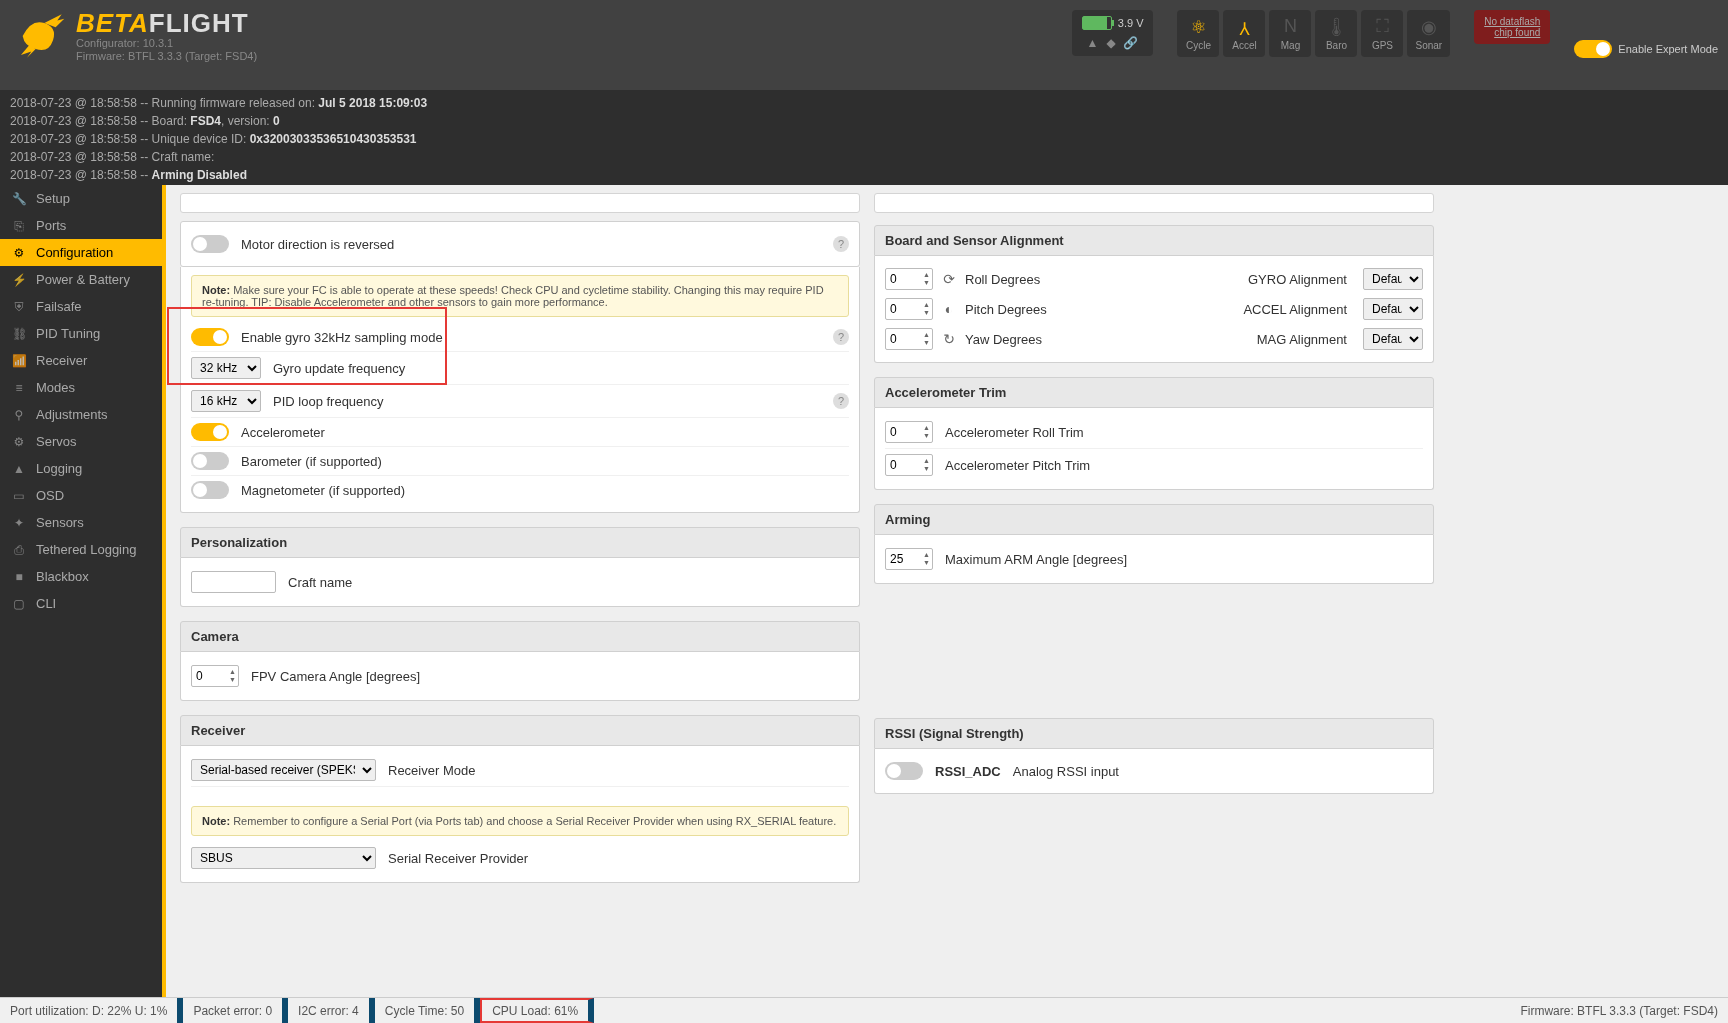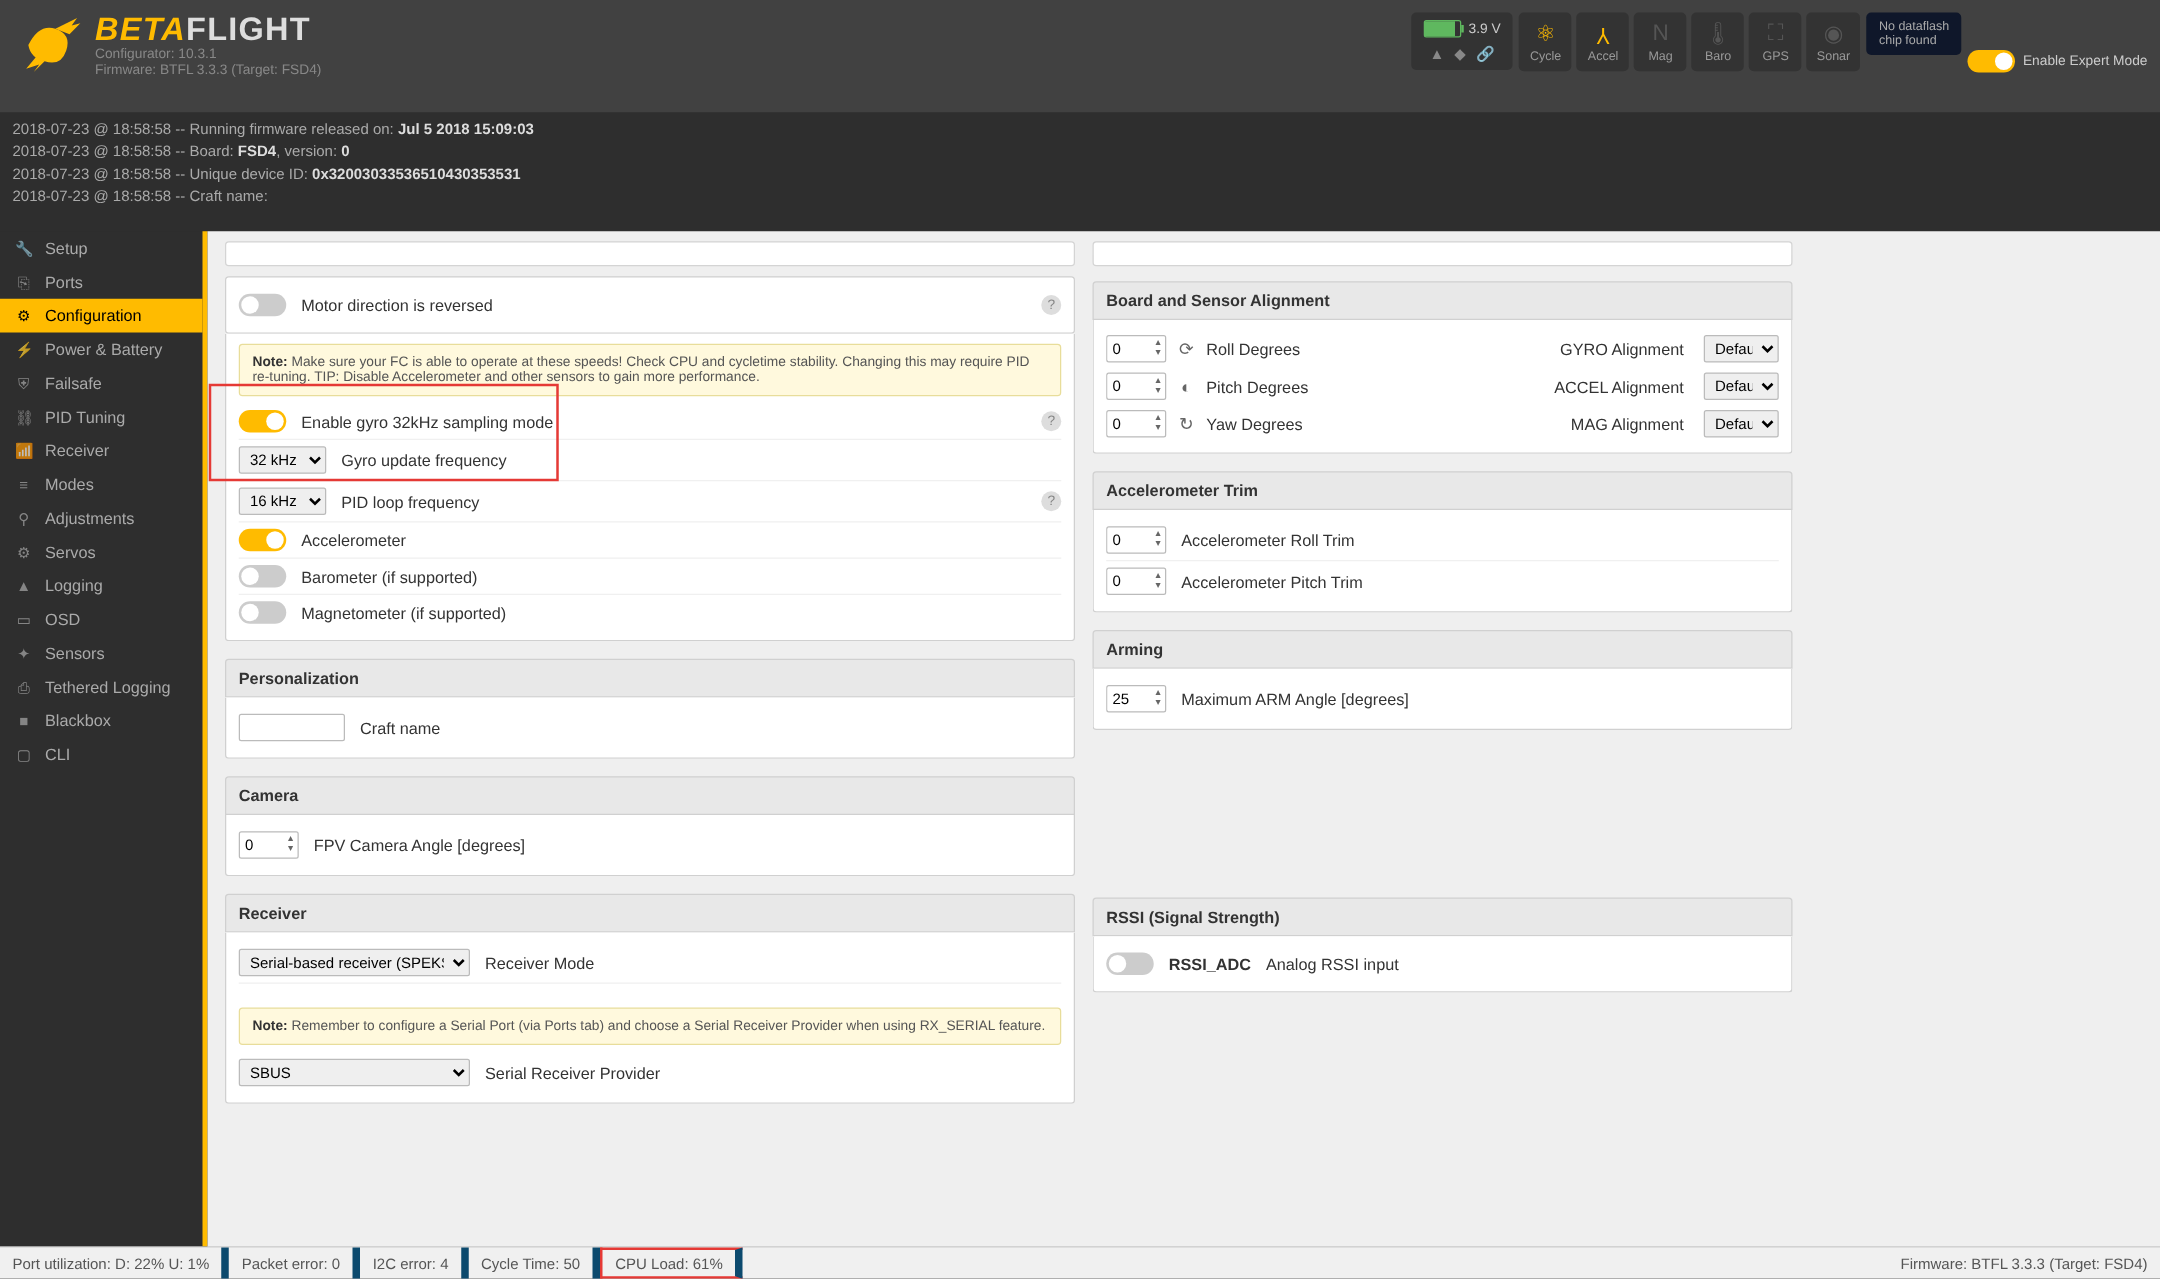--- a/index.html
+++ b/index.html
@@ -7,35 +7,35 @@
 
 .header { background: #414141; height: 90px; display: flex; align-items: flex-start; padding: 10px 10px 0 14px; }
 .logo-area { display: flex; align-items: flex-start; }
 .bee-logo { width: 52px; height: 52px; margin-right: 10px; }
 .brand { line-height: 1; }
 .brand-text { font-size: 26px; font-weight: 700; letter-spacing: 1px; }
 .brand-beta { color: #ffbb00; font-style: italic; }
 .brand-flight { color: #ddd; }
 .sub-text { color: #888; font-size: 11px; margin-top: 2px; }
 
-.header-right { margin-left: auto; display: flex; align-items: flex-start; gap: 5px; }
+.header-right { margin-left: auto; display: flex; align-items: flex-start; gap: 24px; }
 .battery-box { background: #333; border-radius: 4px; padding: 6px 10px; text-align: center; }
 .battery-top { display: flex; align-items: center; gap: 6px; }
 .batt-icon { width: 30px; height: 14px; border: 1px solid #5fb85f; border-radius: 2px; position: relative; }
 .batt-icon::after { content:''; position:absolute; right:-3px; top:3px; width:2px; height:6px; background:#5fb85f; }
 .batt-fill { background:#5fb85f; height:100%; width:85%; }
 .batt-v { color:#ccc; font-size:11px; }
 .status-icons { display:flex; gap:8px; margin-top:6px; justify-content:center; color:#888; font-size:12px; }
 
 .sensor-box { background:#333; border-radius:4px; padding:6px 8px; text-align:center; min-width:42px; }
 .sensor-icon { font-size:18px; color:#ffbb00; height:22px; }
 .sensor-icon.dim { color:#555; }
 .sensor-label { font-size:10px; color:#999; margin-top:2px; }
 
-.dataflash-box { background:#0f172a; border-radius:4px; padding:6px 10px; font-size:10px; color:#aaa; text-align:left; }
+.dataflash-box { background:#7f1d1d; border-radius:4px; padding:6px 10px; font-size:10px; color:#aaa; text-align:right;text-decoration:underline; }
 
 .expert-toggle { display:flex; align-items:center; gap:6px; margin-top:30px; }
 
 .log { background:#2e2e2e; padding:4px 10px; font-size:12px; color:#aaa; height:95px; overflow:auto; }
 .log-line { line-height:1.5; }
 .log-line b { color:#ddd; }
 
 .body-row { display:flex; height: calc(100vh - 90px - 95px - 26px); }
 
 .sidebar { width:166px; background:#2e2e2e; border-right: 4px solid #ffbb00; }
@@ -162,20 +162,21 @@
       <span style="font-size:11px;">Enable Expert Mode</span>
     </div>
   </div>
 </div>
 
 <div class="log" id="log">
     <div class="log-line">2018-07-23 @ 18:58:58 -- Running firmware released on: <b>Jul 5 2018 15:09:03</b></div>
     <div class="log-line">2018-07-23 @ 18:58:58 -- Board: <b>FSD4</b>, version: <b>0</b></div>
     <div class="log-line">2018-07-23 @ 18:58:58 -- Unique device ID: <b>0x32003033536510430353531</b></div>
     <div class="log-line">2018-07-23 @ 18:58:58 -- Craft name: <b></b></div>
+    <div class="log-line">2018-07-23 @ 18:58:58 --  <b>Arming Disabled</b></div>
   </div>
 
 <div class="body-row">
   <div class="sidebar" id="sidebar">
       <div class="nav-item">
         <span class="nav-icon">🔧</span>
         <span>Setup</span>
       </div>
       <div class="nav-item">
         <span class="nav-icon">⎘</span>

